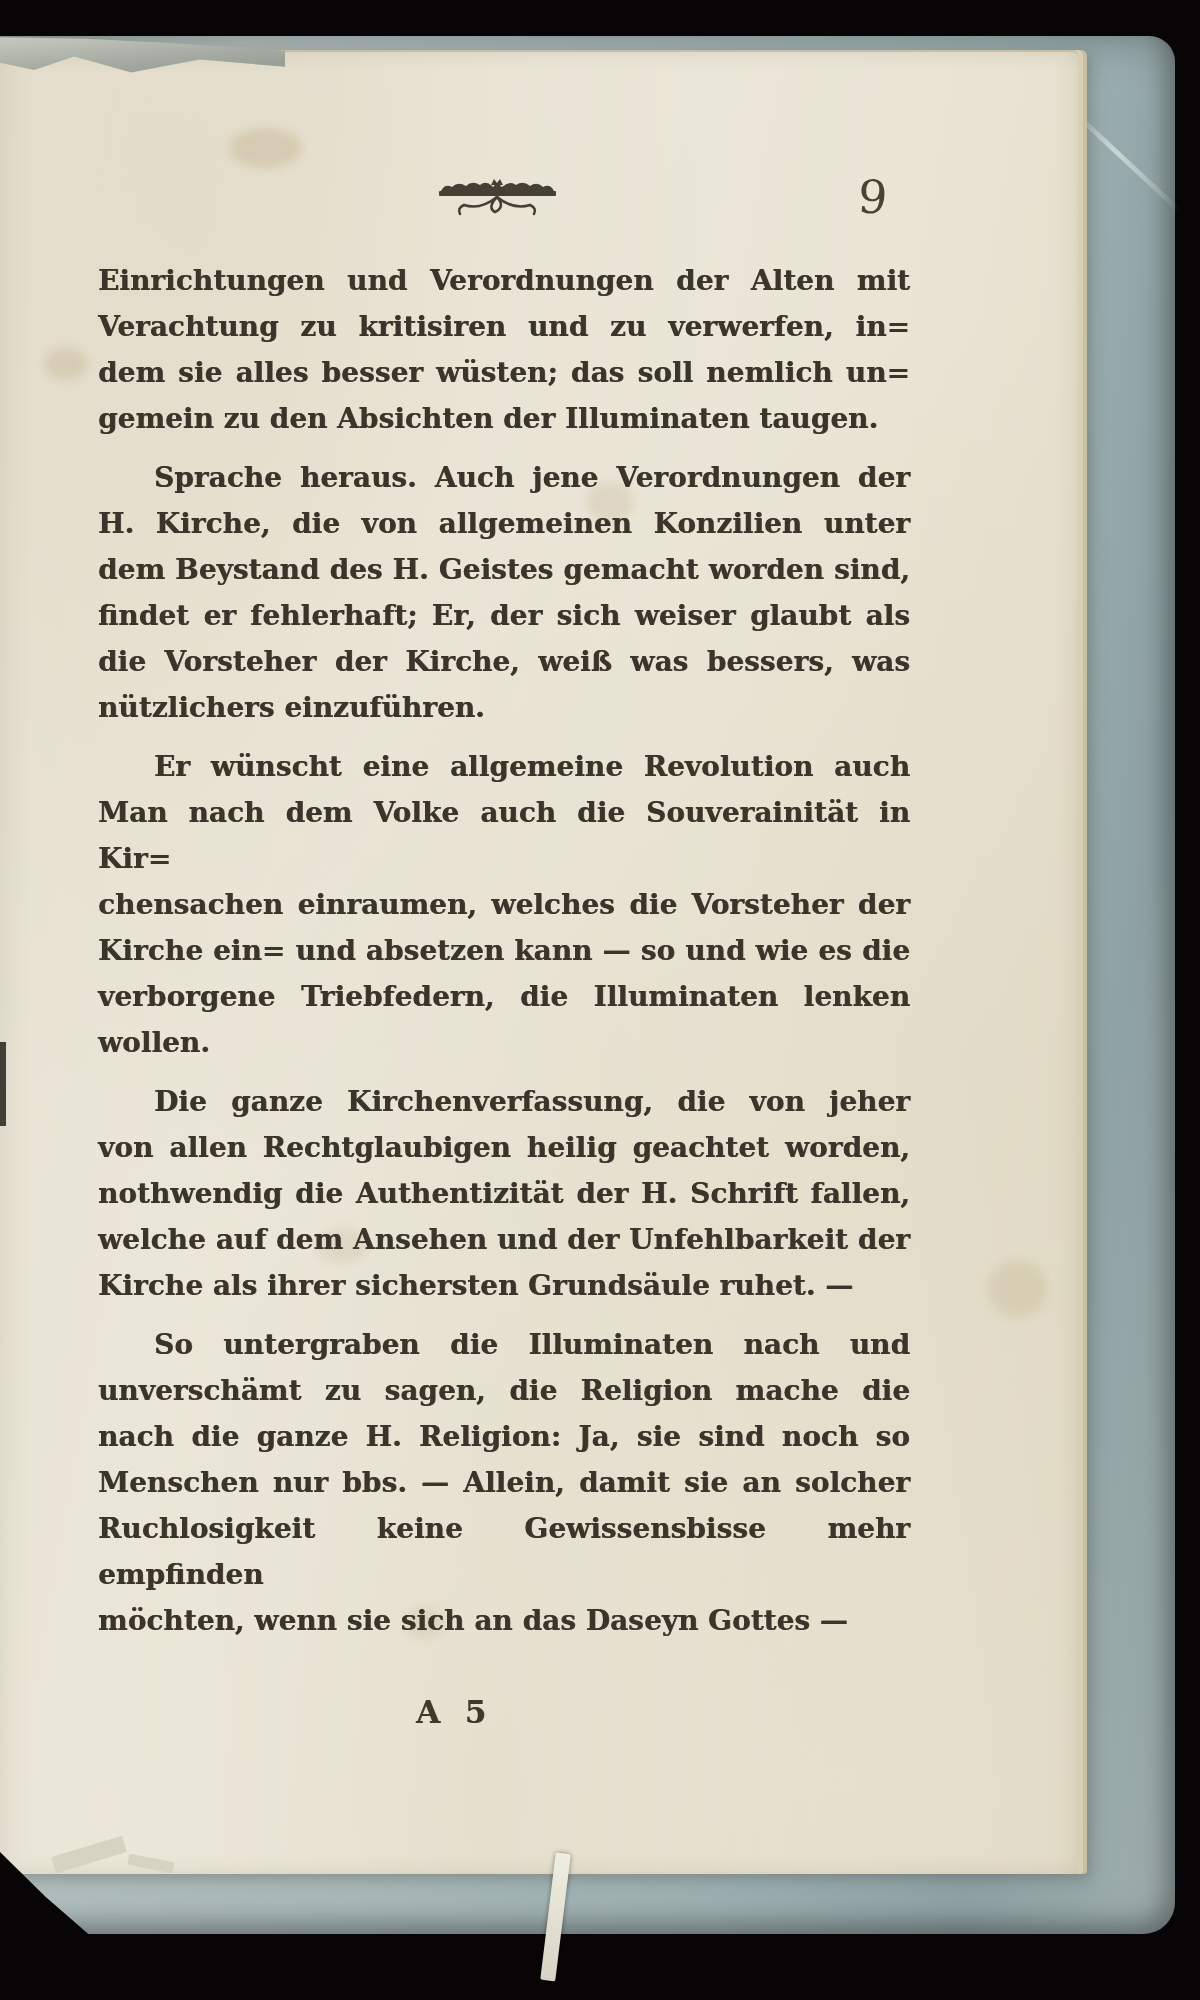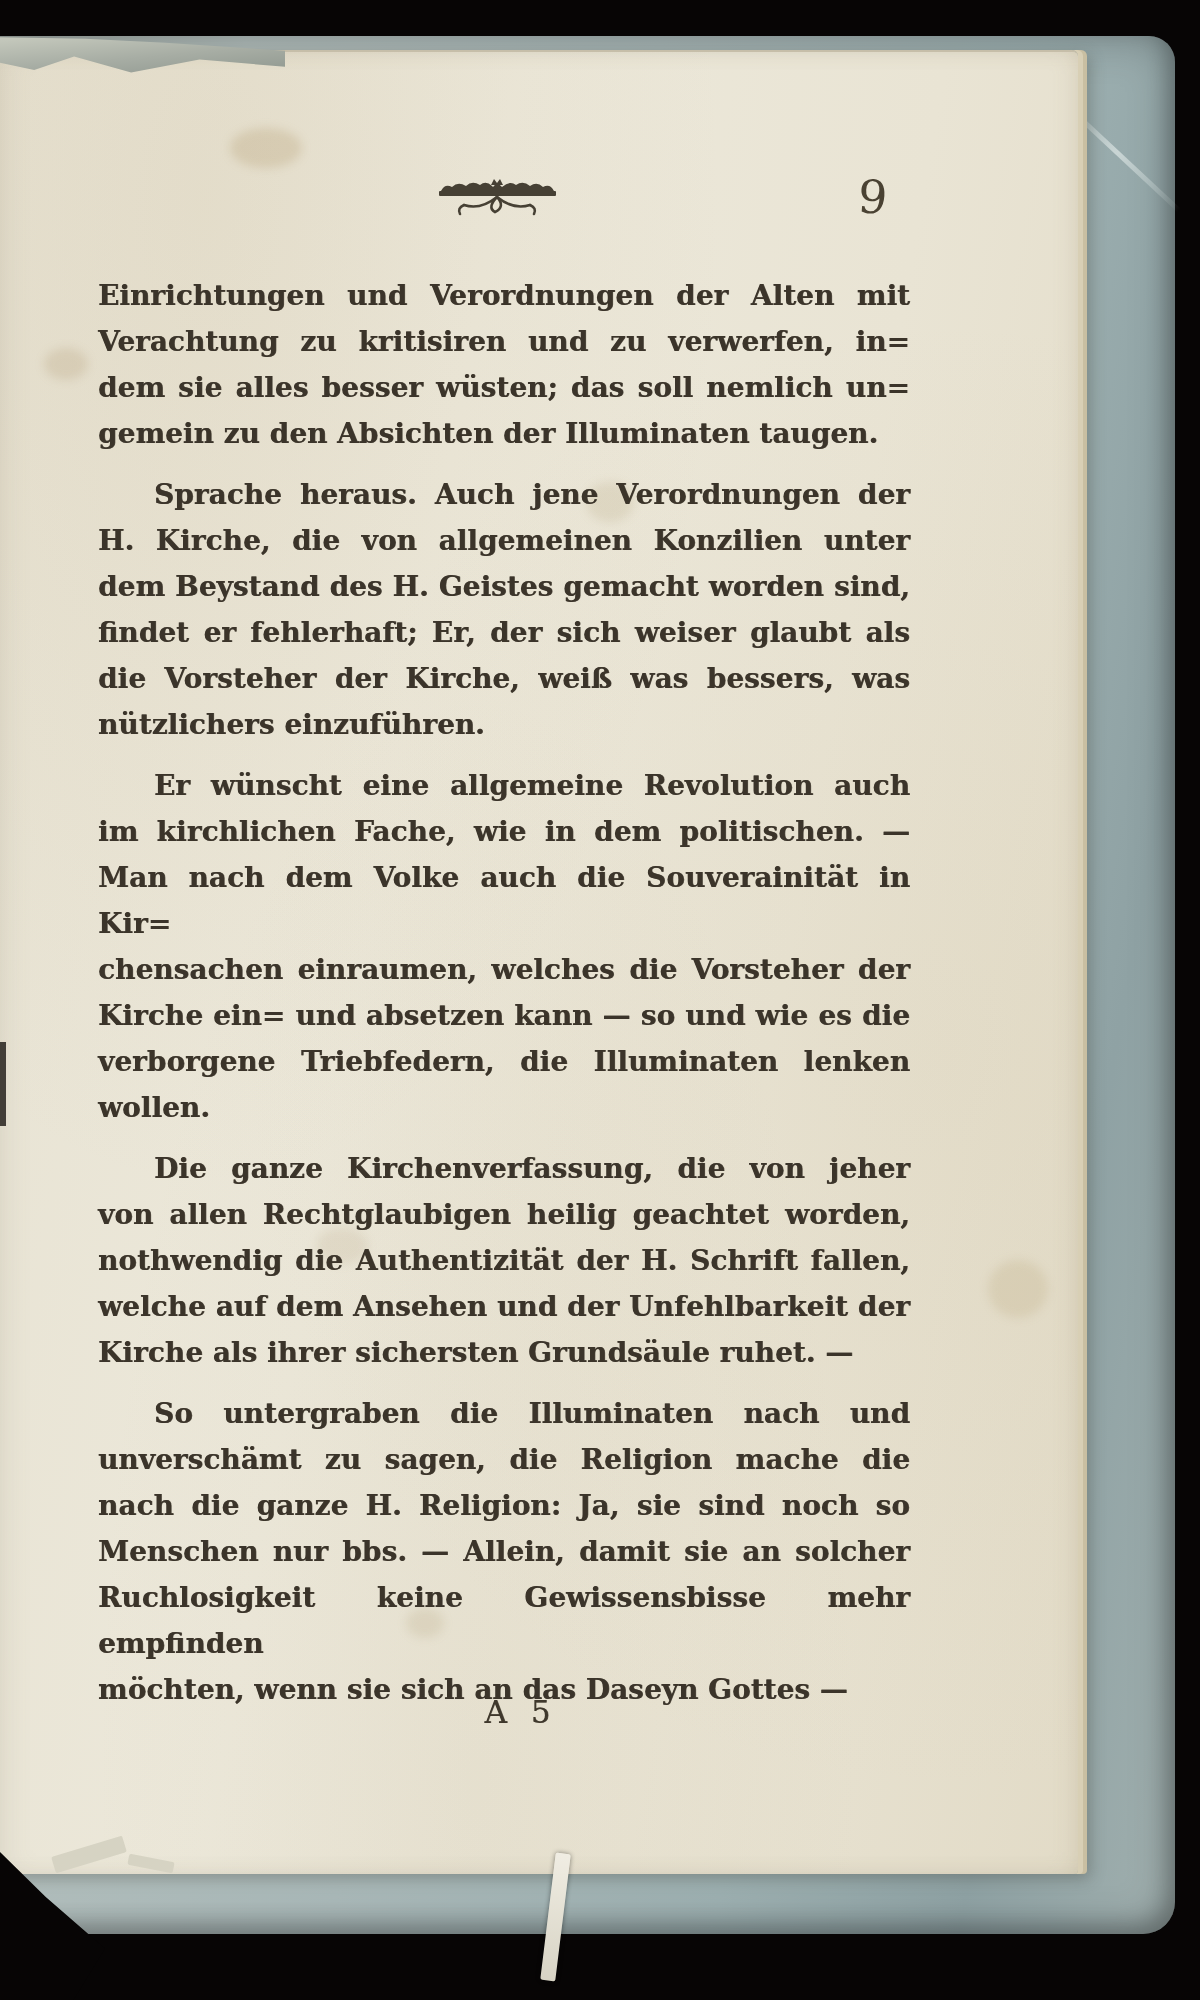--- a/index.html
+++ b/index.html
@@ -74,27 +74,27 @@
   .ornament { position:absolute; left:449px; top:126px; z-index:2; }
   .page-number {
     position:absolute; left:872px; top:118px; z-index:2;
     font-size:46px; font-weight:400; color:#4a4233; transform:rotate(4deg);
   }
   .text-block {
     position:absolute; left:112px; top:206px; width:812px; z-index:2;
     color:#3b342a; font-weight:700; font-size:28px; line-height:46px;
     text-shadow:0.5px 0 0 rgba(59,52,42,.75);
   }
-  .para { margin:15px 0 13px 0; }
+  .para { margin:0 0 13px 0; }
   .tline { text-align:justify; text-align-last:justify; }
   .tline.last { text-align-last:left; }
   .para.indent-first .tline:first-child { text-indent:56px; }
   .signature {
     position:absolute; left:430px; top:1642px; width:210px; z-index:2;
-    text-align:center; font-size:31px; font-weight:400; letter-spacing:7px;
+    font-size:31px; font-weight:700; letter-spacing:7px;
     color:#3f382c; text-shadow:0.5px 0 0 rgba(59,52,42,.7);
   }
 </style>
 </head>
 <body>
 
 <div class="scene">
 
   <div class="book-cover"></div>
   <div class="cover-crease"></div>
@@ -134,21 +134,20 @@
       <div class="para indent-first">
         <div class="tline">Sprache heraus.  Auch jene Verordnungen der</div>
         <div class="tline">H. Kirche, die von allgemeinen Konzilien unter</div>
         <div class="tline">dem Beystand des H. Geistes gemacht worden sind,</div>
         <div class="tline">findet er fehlerhaft; Er, der sich weiser glaubt als</div>
         <div class="tline">die Vorsteher der Kirche, weiß was bessers, was</div>
         <div class="tline last">nützlichers einzuführen.</div>
       </div>
       <div class="para indent-first">
         <div class="tline">Er wünscht eine allgemeine Revolution auch</div>
-        <div class="tline">im kirchlichen Fache, wie in dem politischen. —</div>
         <div class="tline">Man nach dem Volke auch die Souverainität in Kir=</div>
         <div class="tline">chensachen einraumen, welches die Vorsteher der</div>
         <div class="tline">Kirche ein= und absetzen kann — so und wie es die</div>
         <div class="tline">verborgene Triebfedern, die Illuminaten lenken</div>
         <div class="tline last">wollen.</div>
       </div>
       <div class="para indent-first">
         <div class="tline">Die ganze Kirchenverfassung, die von jeher</div>
         <div class="tline">von allen Rechtglaubigen heilig geachtet worden,</div>
         <div class="tline">nothwendig die Authentizität der H. Schrift fallen,</div>

